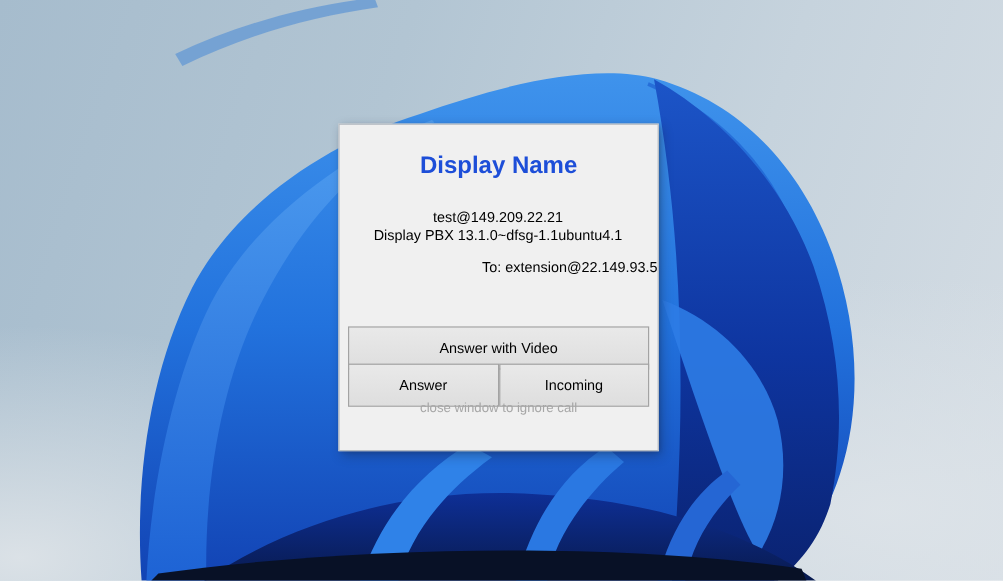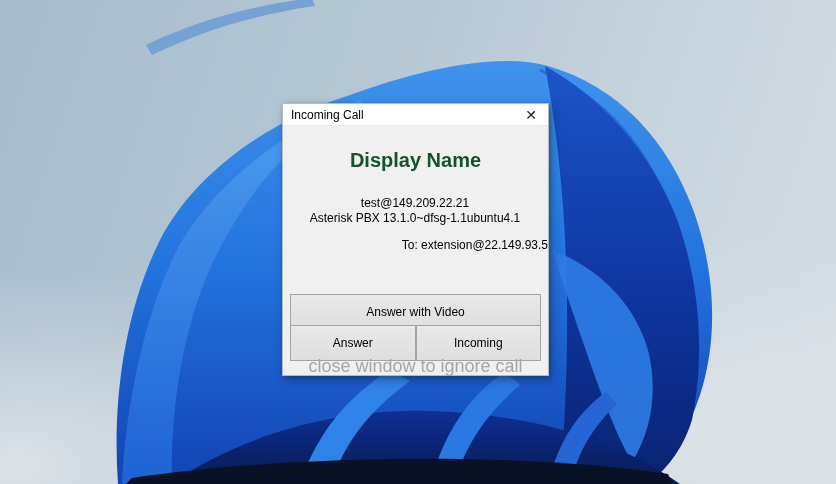--- a/index.html
+++ b/index.html
@@ -32,21 +32,21 @@
     position:absolute; right:0; top:0; width:34px; height:21px;
     background:transparent; border:none; cursor:pointer;
     display:flex; align-items:center; justify-content:center;
     font-family:"Liberation Sans", sans-serif;
   }
   .close-btn span { font-size:14px; color:#222; line-height:1; }
 
   .dlg-body { position:relative; height:250px; }
   .heading {
     position:absolute; top:23px; left:0; right:0; text-align:center;
-    font-size:20px; font-weight:bold; color:#14532d;
+    font-size:20px; font-weight:bold; color:#1d4ed8;
   }
   .info-block {
     position:absolute; top:70px; left:0; right:1px; text-align:center;
     font-size:12px; line-height:15px; color:#000;
   }
   .to-line {
     position:absolute; top:112px; left:0; right:0; text-align:right;
     font-size:12px; color:#000;
   }
   .btn {
@@ -56,21 +56,21 @@
     font-size:12px; color:#000; height:36px; cursor:pointer;
   }
   .btn-video { position:absolute; top:168px; left:7px; right:7px; }
   .btn-row {
     position:absolute; top:199px; left:7px; right:7px;
     display:flex; 
   }
   .btn-row .btn { flex:1; }
   .hint {
     position:absolute; top:230px; left:0; right:0; text-align:center;
-    font-size:18px; color:#a6a6a6;
+    font-size:11px; color:#a6a6a6;
   }
 </style>
 </head>
 <body>
 
 <div class="desktop">
   <svg class="bloom" viewBox="0 0 836 484" preserveAspectRatio="none" aria-hidden="true">
     <defs>
       <linearGradient id="gMain" x1="0" y1="0" x2="0" y2="1">
         <stop offset="0" stop-color="#3f93ec"></stop>
@@ -128,33 +128,27 @@
 
     <path d="M 300,484 C 318,430 350,395 390,370 L 410,381 C 370,410 342,445 332,484 Z" fill="#2f82e8"></path>
     <path d="M 430,484 C 445,430 470,395 505,372 L 520,385 C 488,412 462,448 456,484 Z" fill="#2a78e2"></path>
     <path d="M 548,484 C 558,442 578,412 606,392 L 617,404 C 594,426 577,452 571,484 Z" fill="#2566d4"></path>
 
     <path d="M 126,484 L 672,484 L 668,474 C 520,452 300,454 132,478 Z" fill="#081126"></path>
   </svg>
 </div>
 
 <div class="dialog">
-  <div class="titlebar">
-    <span class="title">Incoming Call</span>
-    <button class="close-btn">
-      <span>✕</span>
-    </button>
-  </div>
 
   <div class="dlg-body">
     <div class="heading">Display Name</div>
 
     <div class="info-block">
       <div>test@149.209.22.21</div>
-      <div>Asterisk PBX 13.1.0~dfsg-1.1ubuntu4.1</div>
+      <div>Display PBX 13.1.0~dfsg-1.1ubuntu4.1</div>
     </div>
 
     <div class="to-line">To: extension@22.149.93.5</div>
 
     <button class="btn btn-video">Answer with Video</button>
 
     <div class="btn-row">
       <button class="btn">Answer</button>
       <button class="btn">Incoming</button>
     </div>

